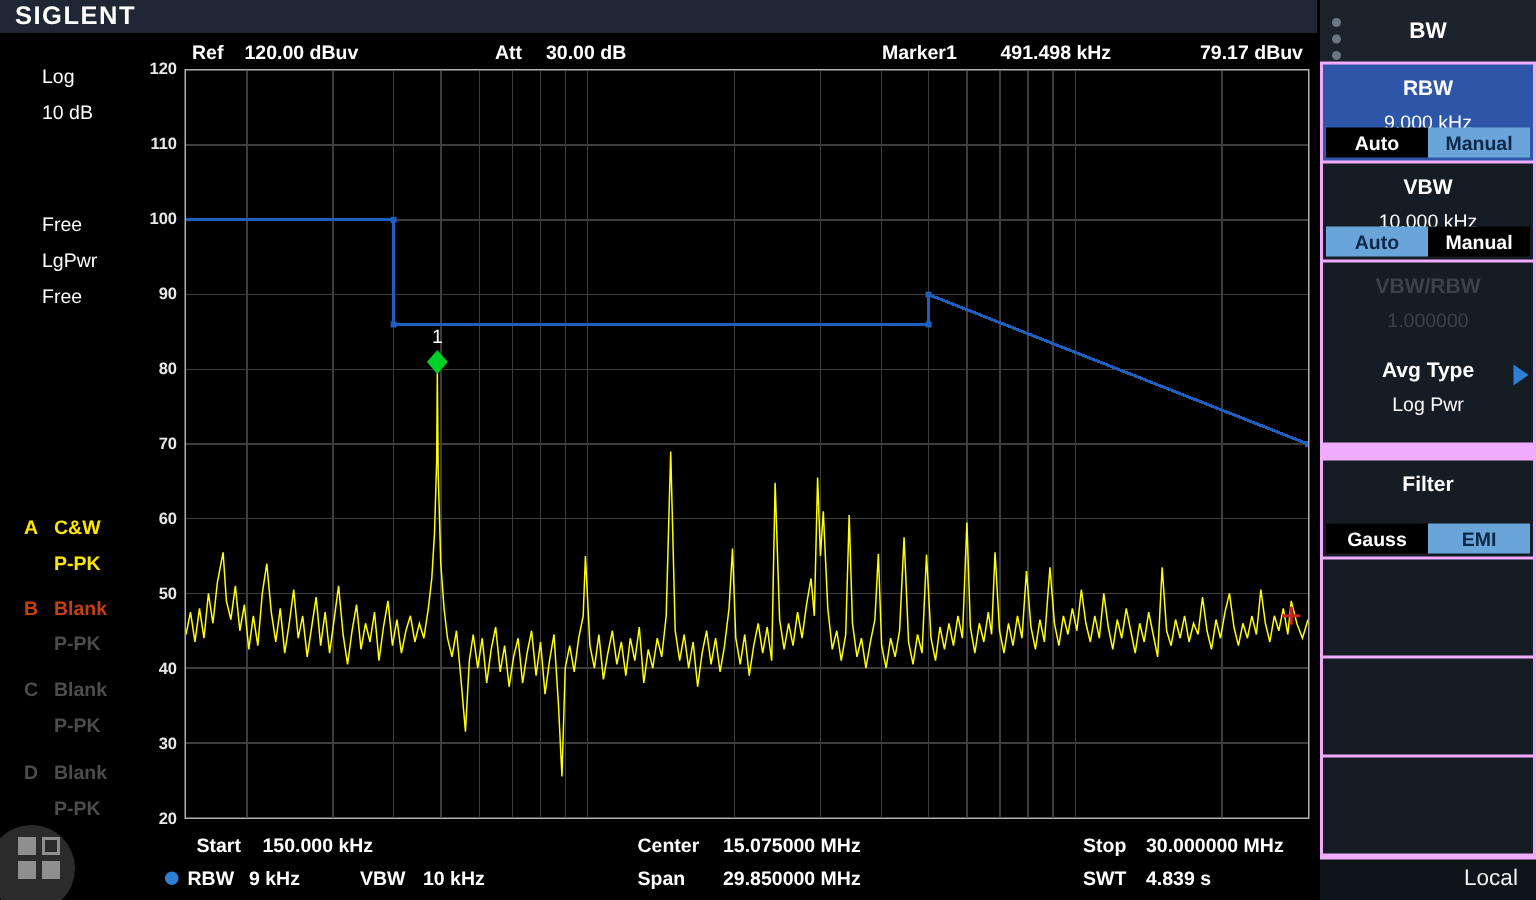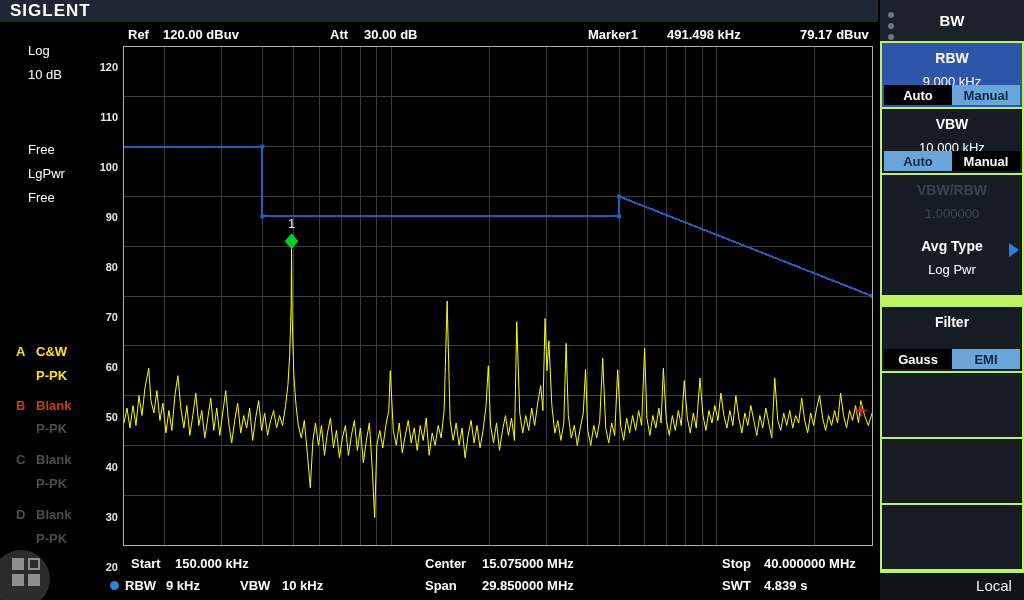--- a/index.html
+++ b/index.html
@@ -18,42 +18,42 @@
   .lp{position:absolute;font-size:13px;white-space:nowrap;}
   .lp-log{left:28px;top:43px;} .lp-div{left:28px;top:67px;}
   .lp-free{left:28px;top:142px;} .lp-lgpwr{left:28px;top:166px;} .lp-cont{left:28px;top:190px;}
   .trace-row{position:absolute;left:16px;width:100px;font-size:13px;font-weight:bold;}
   .trace-row .tid{display:inline-block;width:20px;}
   .tr-a1{top:344px;color:#ffe600;} .tr-a2{top:368px;left:36px;color:#ffe600;}
   .tr-b1{top:398px;color:#c2410c;} .tr-b2{top:421px;left:36px;color:#4c4c4c;}
   .tr-c1{top:452px;color:#4c4c4c;} .tr-c2{top:476px;left:36px;color:#4c4c4c;}
   .tr-d1{top:507px;color:#4c4c4c;} .tr-d2{top:531px;left:36px;color:#4c4c4c;}
   
-  .ylab{position:absolute;left:88px;width:30px;text-align:right;font-size:11px;font-weight:bold;color:#e8e8e8;margin-top:21px;}
+  .ylab{position:absolute;left:88px;width:30px;text-align:right;font-size:11px;font-weight:bold;color:#e8e8e8;}
   
   .plot{position:absolute;left:123px;top:46px;width:750px;height:500px;border:1px solid #b0b0b0;box-sizing:border-box;background:#000;}
   .plot svg{display:block;width:100%;height:100%;}
   
   .footer{position:absolute;left:0;top:548px;width:878px;height:52px;font-size:13px;font-weight:bold;}
   .footer span{position:absolute;white-space:nowrap;}
   .f-start-l{left:131px;top:8px;} .f-start-v{left:175px;top:8px;}
   .f-center-l{left:425px;top:8px;} .f-center-v{left:482px;top:8px;}
   .f-stop-l{left:722px;top:8px;} .f-stop-v{left:764px;top:8px;}
   .f-rbw-l{left:125px;top:30px;} .f-rbw-v{left:166px;top:30px;}
   .f-vbw-l{left:240px;top:30px;} .f-vbw-v{left:282px;top:30px;}
   .f-span-l{left:425px;top:30px;} .f-span-v{left:482px;top:30px;}
   .f-swt-l{left:722px;top:30px;} .f-swt-v{left:764px;top:30px;}
   .rbw-dot{position:absolute;left:110px;top:33px;width:9px;height:9px;border-radius:50%;background:#2e7fd6;}
   
   .corner{position:absolute;left:-8px;top:550px;width:58px;height:58px;border-radius:50%;background:#2b2b2b;}
   .corner .sq{position:absolute;width:12px;height:12px;background:#8f8f8f;}
   .corner .sq.outline{background:transparent;border:2px solid #8f8f8f;box-sizing:border-box;}
   .sq1{left:20px;top:8px;} .sq2{left:36px;top:8px;} .sq3{left:20px;top:24px;} .sq4{left:36px;top:24px;}
   
-  .right-panel{position:absolute;left:880px;top:0;width:144px;height:600px;background:#bef264;}
+  .right-panel{position:absolute;left:880px;top:0;width:144px;height:600px;background:#f0abfc;}
   .rp-head{position:absolute;left:0;top:0;width:144px;height:41px;background:#1b222b;}
   .rp-title{position:absolute;left:0;top:12px;width:144px;text-align:center;font-size:15px;font-weight:bold;}
   .dots{position:absolute;left:8px;top:7px;}
   .dots i{display:block;width:6px;height:6px;border-radius:50%;background:#6b7685;margin:5px 0;}
   .cell{position:absolute;left:2px;width:140px;height:64px;background:#161c23;}
   .cell .t{margin-top:7px;text-align:center;font-size:14px;font-weight:bold;}
   .cell .v{margin-top:8px;text-align:center;font-size:13px;}
   .c-rbw{top:43px;background:#2d56a8;} .c-vbw{top:109px;} .c-vr{top:175px;} .c-avg{top:231px;} .c-flt{top:307px;}
   .c-e1{top:373px;} .c-e2{top:439px;} .c-e3{top:505px;}
   .c-vr .t,.c-vr .v{color:#39434e;}
@@ -163,21 +163,21 @@
         <text x="168" y="182.1" fill="#fff" font-size="13" text-anchor="middle" font-family="&quot;Liberation Sans&quot;, sans-serif">1</text>
       </svg>
   </div>
 
   <div class="footer">
     <span class="f-start-l">Start</span>
     <span class="f-start-v">150.000 kHz</span>
     <span class="f-center-l">Center</span>
     <span class="f-center-v">15.075000 MHz</span>
     <span class="f-stop-l">Stop</span>
-    <span class="f-stop-v">40.000000 MHz</span>
+    <span class="f-stop-v">30.000000 MHz</span>
     <i class="rbw-dot"></i>
     <span class="f-rbw-l">RBW</span>
     <span class="f-rbw-v">9 kHz</span>
     <span class="f-vbw-l">VBW</span>
     <span class="f-vbw-v">10 kHz</span>
     <span class="f-span-l">Span</span>
     <span class="f-span-v">29.850000 MHz</span>
     <span class="f-swt-l">SWT</span>
     <span class="f-swt-v">4.839 s</span>
   </div>

